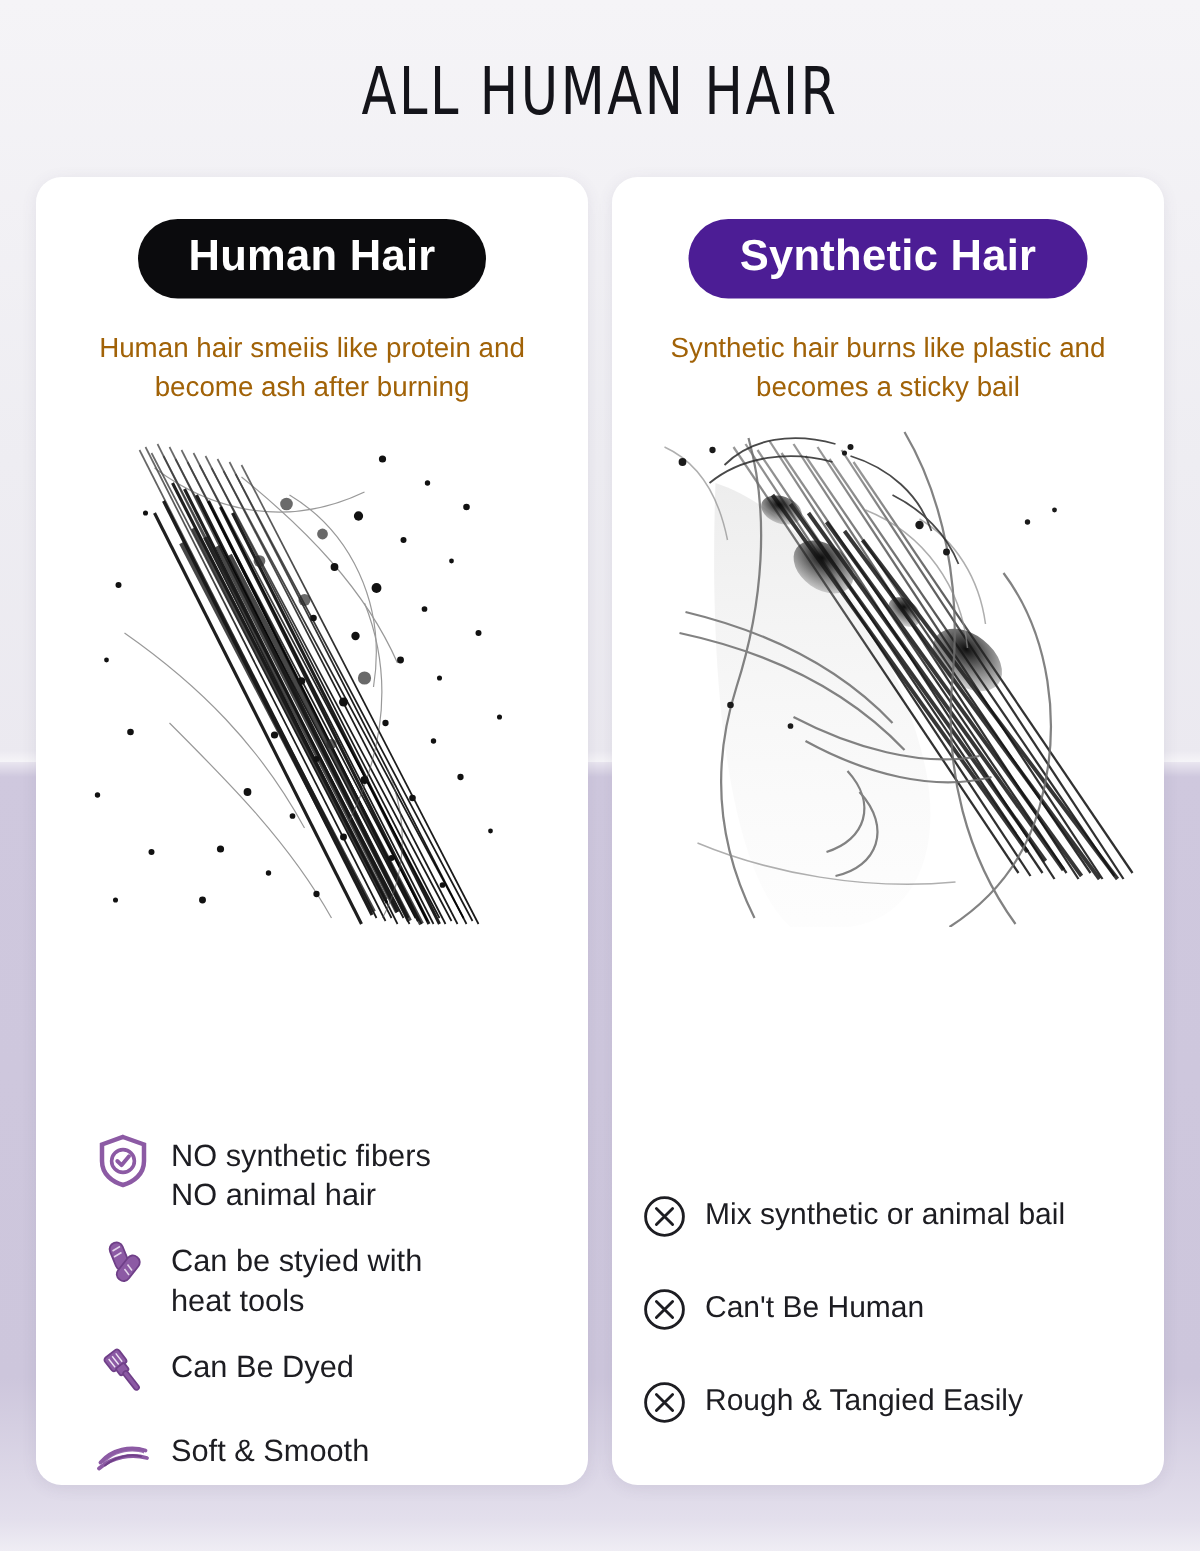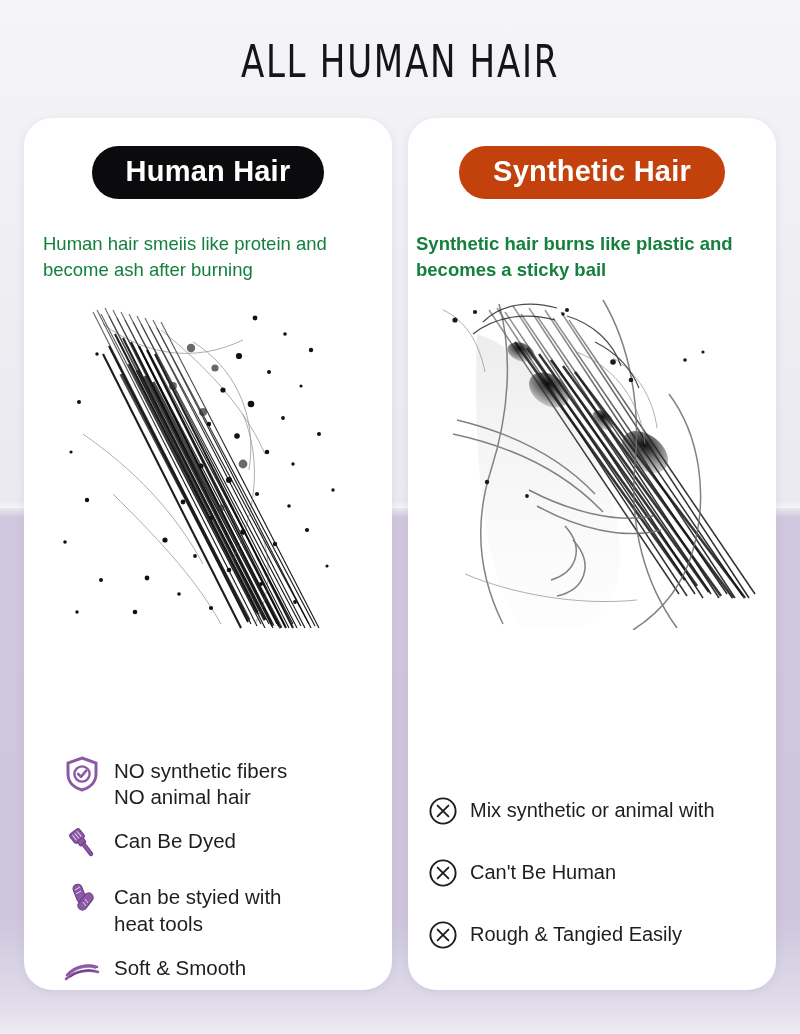--- a/index.html
+++ b/index.html
@@ -57,52 +57,53 @@
     transform: scaleX(.86);
     transform-origin: 50% 50%;
   }
 
   
   .card {
     position: absolute;
     top: 118px;
     height: 872px;
     background: #ffffff;
-    border-radius: 28px;
+    border-radius: 17px;
     box-shadow: 0 2px 10px rgba(90,80,120,.10);
     overflow: hidden;
   }
   #card-human     { left: 24px;  width: 368px; }
   #card-synthetic { left: 408px; width: 368px; }
 
   
   .badge-wrap { width: 100%; text-align: center; margin-top: 28px; }
   .badge {
     display: inline-block;
     border-radius: 999px;
     padding: 11px 34px 13px 34px;
     color: #ffffff;
     font-size: 29px;
     font-weight: 700;
     letter-spacing: .2px;
     line-height: 1;
   }
   #badge-human     { background: #0b0b0d; }
-  #badge-synthetic { background: #c2410c; }
+  #badge-synthetic { background: #4c1d95; }
 
   
   .desc {
-    margin: 32px auto 0 auto;
+    margin: 20px auto 0 auto;
     width: 330px;
+    text-align: center;
     font-size: 18.5px;
     line-height: 1.42;
-    color: #15803d;
+    color: #a16207;
     font-weight: 400;
   }
-  #desc-synthetic { width: 352px; font-weight: bold; }
+  #desc-synthetic { width: 352px; }
 
   
   .photo {
     position: relative;
     margin: 10px auto 0 auto;
     width: 330px;
     height: 336px;
     background: #ffffff;
     overflow: hidden;
   }
@@ -285,52 +286,52 @@
           <path d="M13.2 18 L16 20.8 L21 14.8" fill="none" stroke="#8c5aa4" stroke-width="2.6" stroke-linecap="round" stroke-linejoin="round"></path>
         </svg>
       </span>
       <span class="feature-label" style="white-space:pre-line">NO synthetic fibers
 NO animal hair</span>
     </div>
 
     <div class="feature-row">
       <span class="feature-icon">
         <svg width="36" height="34" viewBox="0 0 36 34">
+          <g fill="#8c5aa4" stroke="#6f3f88" stroke-width="1.2">
+            <rect x="11" y="1" width="9" height="19" rx="4.3" transform="rotate(-22 15.5 10.5)"></rect>
+            <rect x="17" y="9" width="9" height="19" rx="4.3" transform="rotate(38 21.5 18.5)"></rect>
+          </g>
+          <g stroke="#f3eaf7" stroke-width="1" fill="none" opacity=".85">
+            <path d="M11 7 L16 4"></path>
+              <path d="M12 11 L17 8"></path>
+            <path d="M21 16 L24 20"></path>
+              <path d="M19 19 L22 23"></path>
+          </g>
+        </svg>
+      </span>
+      <span class="feature-label" style="white-space:pre-line">Can be styied with
+heat tools</span>
+    </div>
+
+    <div class="feature-row">
+      <span class="feature-icon">
+        <svg width="36" height="34" viewBox="0 0 36 34">
           <g transform="rotate(-38 18 17)">
             <rect x="13" y="2" width="12" height="11" rx="2" fill="#8c5aa4" stroke="#6f3f88" stroke-width="1.2"></rect>
             <rect x="15.5" y="12" width="7" height="6" rx="1.4" fill="#8c5aa4" stroke="#6f3f88" stroke-width="1.2"></rect>
             <rect x="17.3" y="17" width="3.4" height="15" rx="1.7" fill="#8c5aa4" stroke="#6f3f88" stroke-width="1.1"></rect>
             <g stroke="#f0e6f5" stroke-width=".9">
               <path d="M16 4 V11"></path>
                 <path d="M19 4 V11"></path>
                 <path d="M22 4 V11"></path>
             </g>
           </g>
         </svg>
       </span>
       <span class="feature-label">Can Be Dyed</span>
-    </div>
-
-    <div class="feature-row">
-      <span class="feature-icon">
-        <svg width="36" height="34" viewBox="0 0 36 34">
-          <g fill="#8c5aa4" stroke="#6f3f88" stroke-width="1.2">
-            <rect x="11" y="1" width="9" height="19" rx="4.3" transform="rotate(-22 15.5 10.5)"></rect>
-            <rect x="17" y="9" width="9" height="19" rx="4.3" transform="rotate(38 21.5 18.5)"></rect>
-          </g>
-          <g stroke="#f3eaf7" stroke-width="1" fill="none" opacity=".85">
-            <path d="M11 7 L16 4"></path>
-              <path d="M12 11 L17 8"></path>
-            <path d="M21 16 L24 20"></path>
-              <path d="M19 19 L22 23"></path>
-          </g>
-        </svg>
-      </span>
-      <span class="feature-label" style="white-space:pre-line">Can be styied with
-heat tools</span>
     </div>
 
     <div class="feature-row">
       <span class="feature-icon">
         <svg width="38" height="28" viewBox="0 0 38 28">
           <g fill="none" stroke="#8c5aa4" stroke-width="2.6" stroke-linecap="round">
             <path d="M4 18 C 12 9, 24 7, 34 10"></path>
             <path d="M3 22 C 12 14, 25 12, 35 15"></path>
           </g>
           <g fill="#8c5aa4">
@@ -444,21 +445,21 @@
 
   <div class="features" id="features-synthetic">
 
     <div class="feature-row">
       <span class="feature-icon">
         <svg width="30" height="30" viewBox="0 0 30 30">
           <circle cx="15" cy="15" r="12.6" fill="none" stroke="#1d1d22" stroke-width="1.9"></circle>
           <path d="M9.6 9.6 L20.4 20.4 M20.4 9.6 L9.6 20.4" stroke="#1d1d22" stroke-width="1.9" stroke-linecap="round"></path>
         </svg>
       </span>
-      <span class="feature-label">Mix synthetic or animal with</span>
+      <span class="feature-label">Mix synthetic or animal bail</span>
     </div>
 
 
     <div class="feature-row">
       <span class="feature-icon">
         <svg width="30" height="30" viewBox="0 0 30 30">
           <circle cx="15" cy="15" r="12.6" fill="none" stroke="#1d1d22" stroke-width="1.9"></circle>
           <path d="M9.6 9.6 L20.4 20.4 M20.4 9.6 L9.6 20.4" stroke="#1d1d22" stroke-width="1.9" stroke-linecap="round"></path>
         </svg>
       </span>

